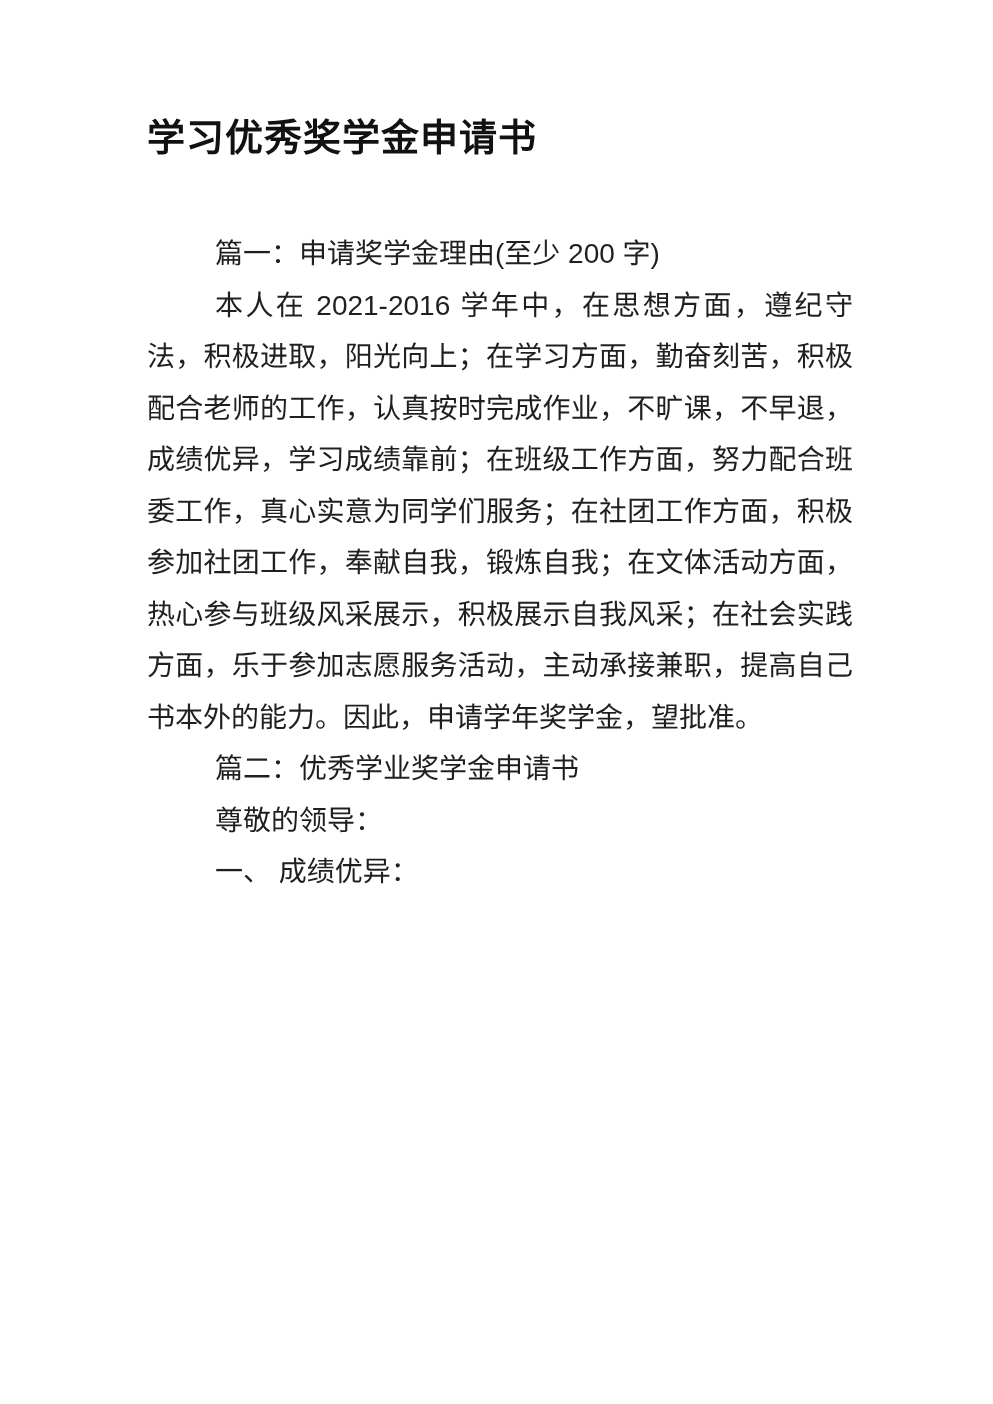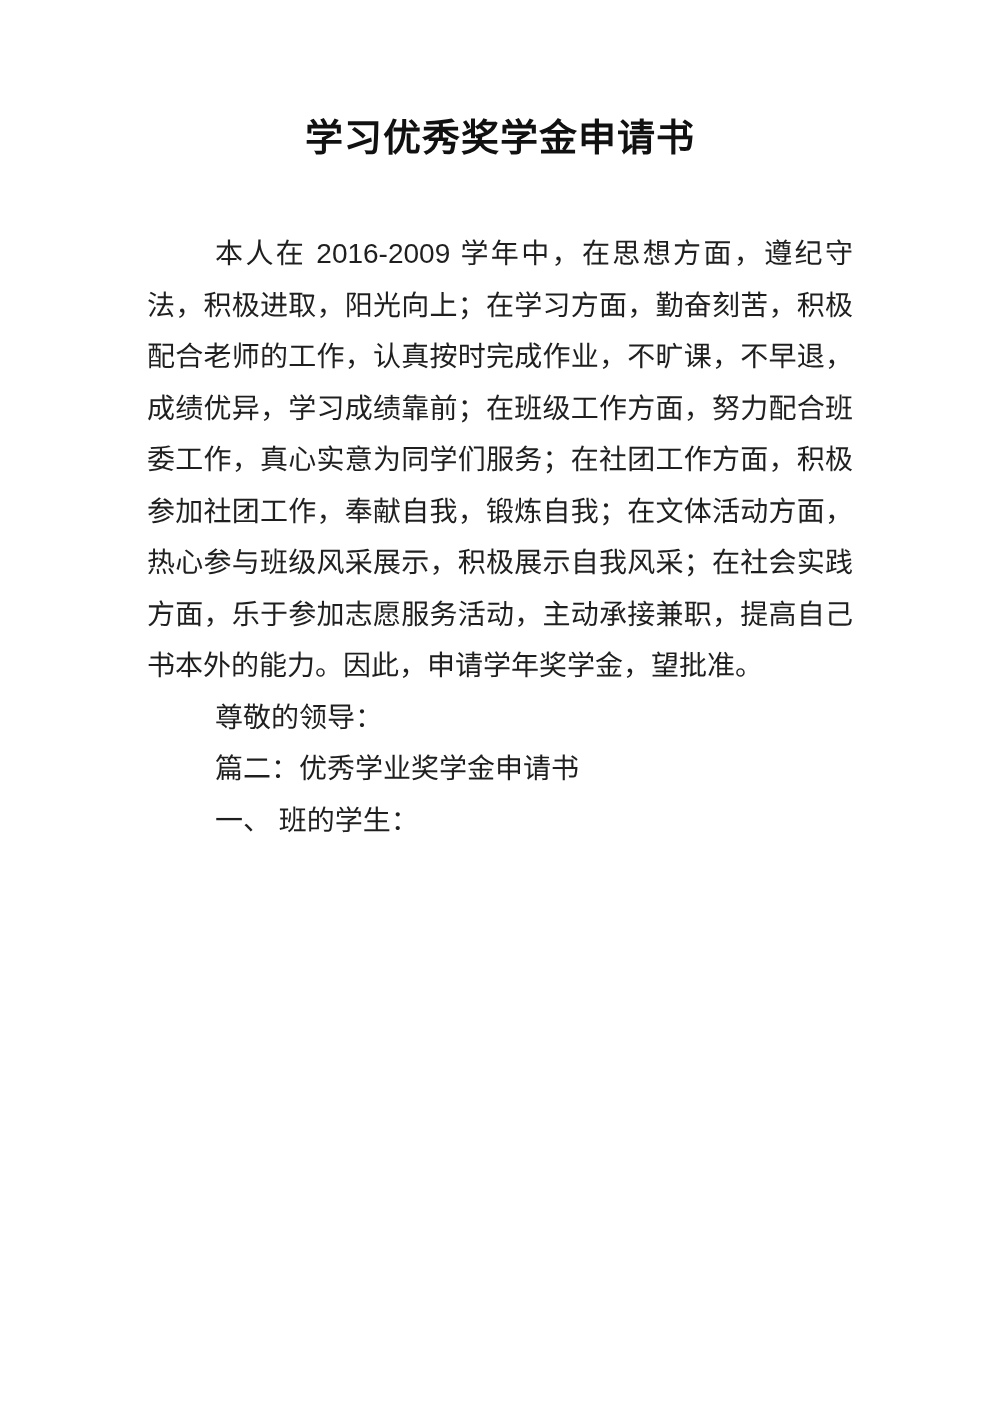--- a/index.html
+++ b/index.html
@@ -18,21 +18,20 @@
     background: #ffffff;
     overflow: hidden;
   }
   .doc {
     padding: 112px 140px 0 147px;
   }
   .doc-title {
     font-size: 38px;
     line-height: 53px;
     font-weight: 700;
-    text-align: center;
     color: #111111;
     letter-spacing: 1px;
     margin-bottom: 63px;
   }
   .doc-body p {
     font-size: 28px;
     line-height: 51.5px;
     font-weight: 400;
     text-align: justify;
     text-justify: inter-ideograph;
@@ -41,19 +40,20 @@
     word-break: break-all;
   }
 </style>
 </head>
 <body>
 
 <div class="page">
   <div class="doc">
     <h1 class="doc-title">学习优秀奖学金申请书</h1>
     <div class="doc-body">
-      <p>本人在 2016-2009 学年中，在思想方面，遵纪守法，积极进取，阳光向上；在学习方面，勤奋刻苦，积极配合老师的工作，认真按时完成作业，不旷课，不早退，成绩优异，学习成绩靠前；在班级工作方面，努力配合班委工作，真心实意为同学们服务；在社团工作方面，积极参加社团工作，奉献自我，锻炼自我；在文体活动方面，热心参与班级风采展示，积极展示自我风采；在社会实践方面，乐于参加志愿服务活动，主动承接兼职，提高自己书本外的能力。因此，申请学年奖学金，望批准。</p>
+      <p>篇一：申请奖学金理由(至少 200 字)</p>
+      <p>本人在 2021-2016 学年中，在思想方面，遵纪守法，积极进取，阳光向上；在学习方面，勤奋刻苦，积极配合老师的工作，认真按时完成作业，不旷课，不早退，成绩优异，学习成绩靠前；在班级工作方面，努力配合班委工作，真心实意为同学们服务；在社团工作方面，积极参加社团工作，奉献自我，锻炼自我；在文体活动方面，热心参与班级风采展示，积极展示自我风采；在社会实践方面，乐于参加志愿服务活动，主动承接兼职，提高自己书本外的能力。因此，申请学年奖学金，望批准。</p>
+      <p>篇二：优秀学业奖学金申请书</p>
       <p>尊敬的领导：</p>
-      <p>篇二：优秀学业奖学金申请书</p>
-      <p>一、 班的学生：</p>
+      <p>一、 成绩优异：</p>
     </div>
   </div>
 </div>
 
 </body></html>

